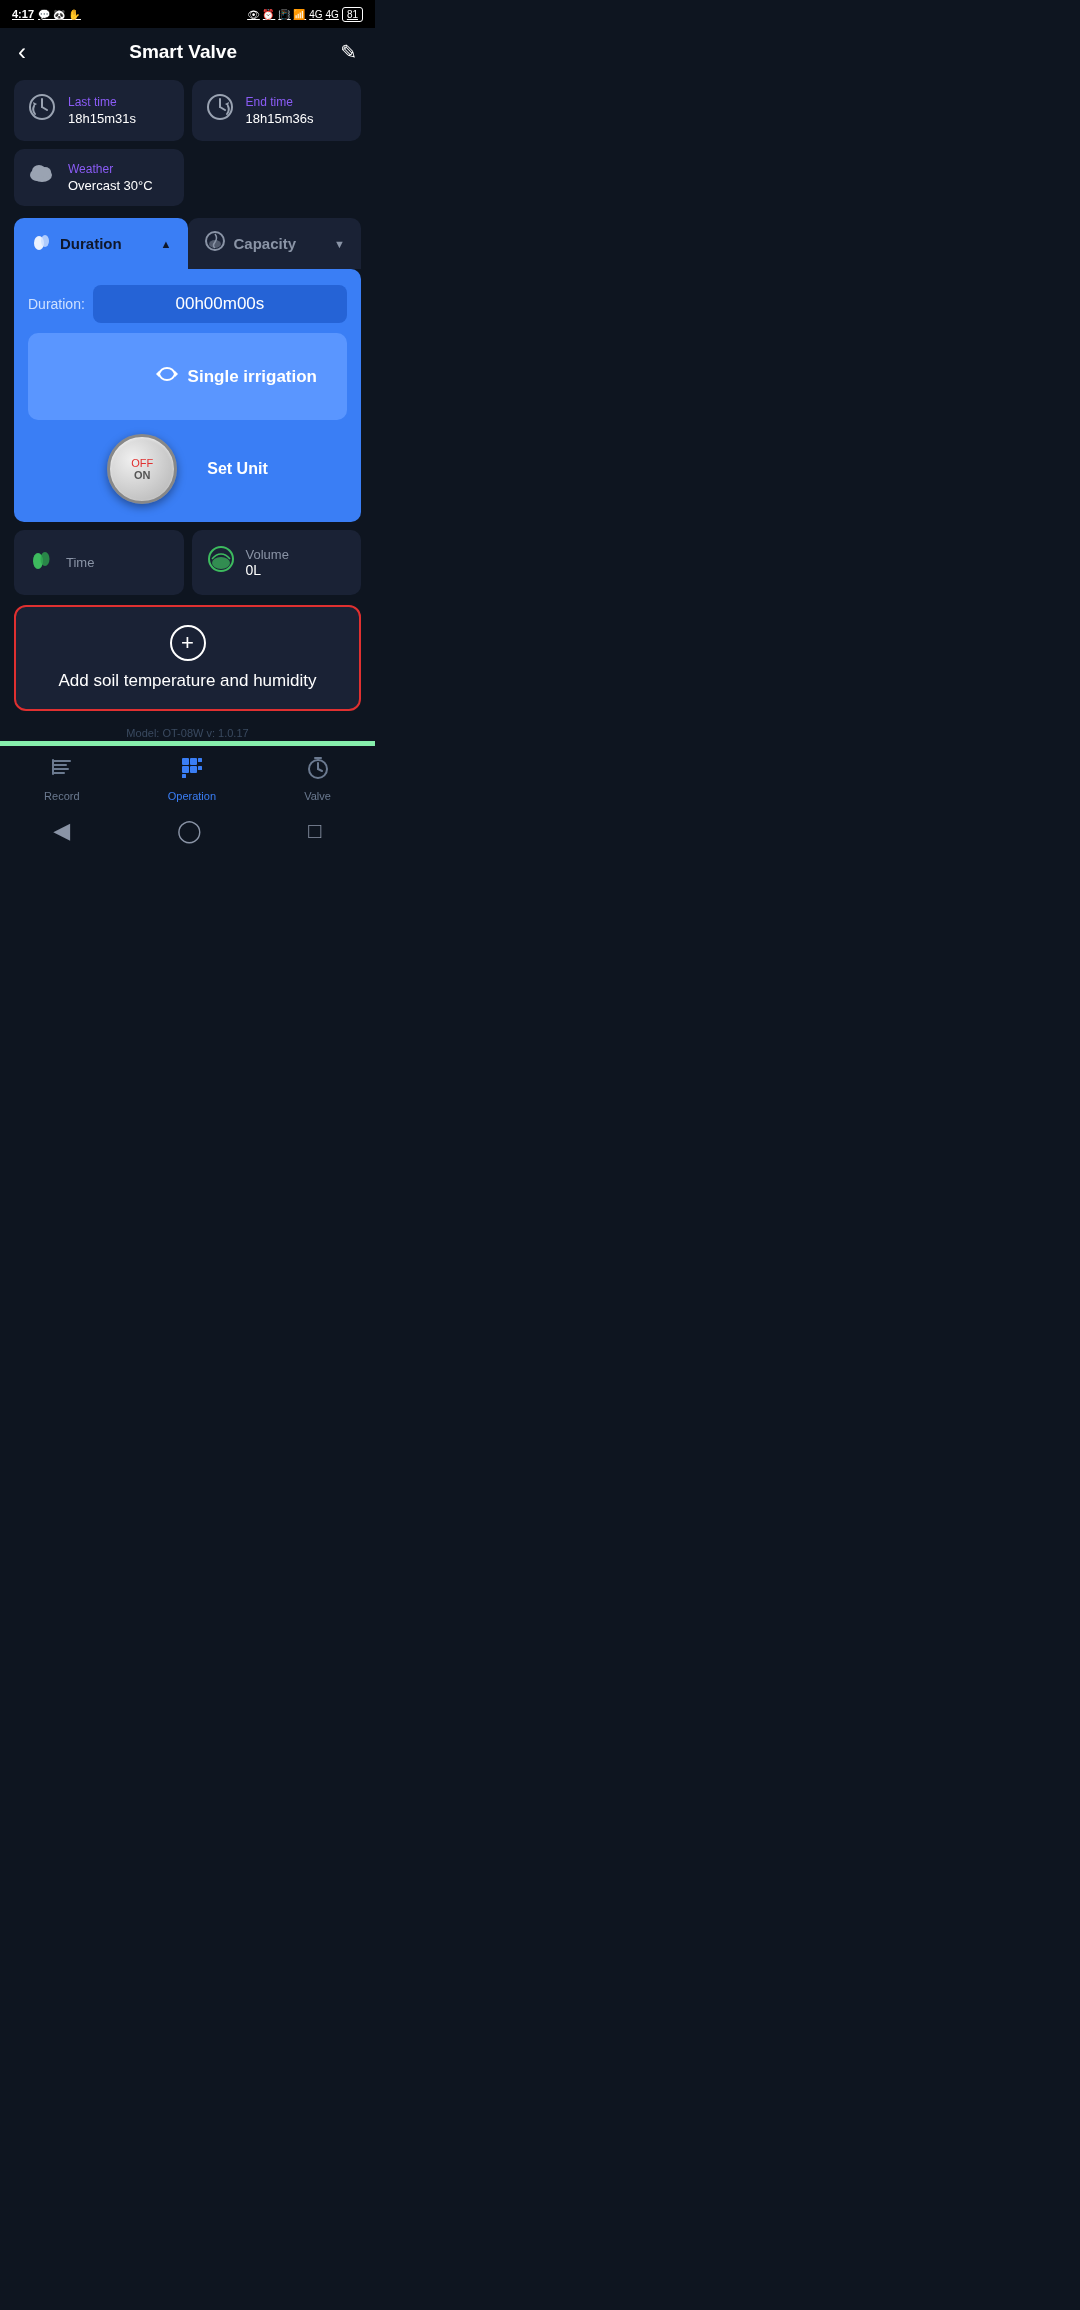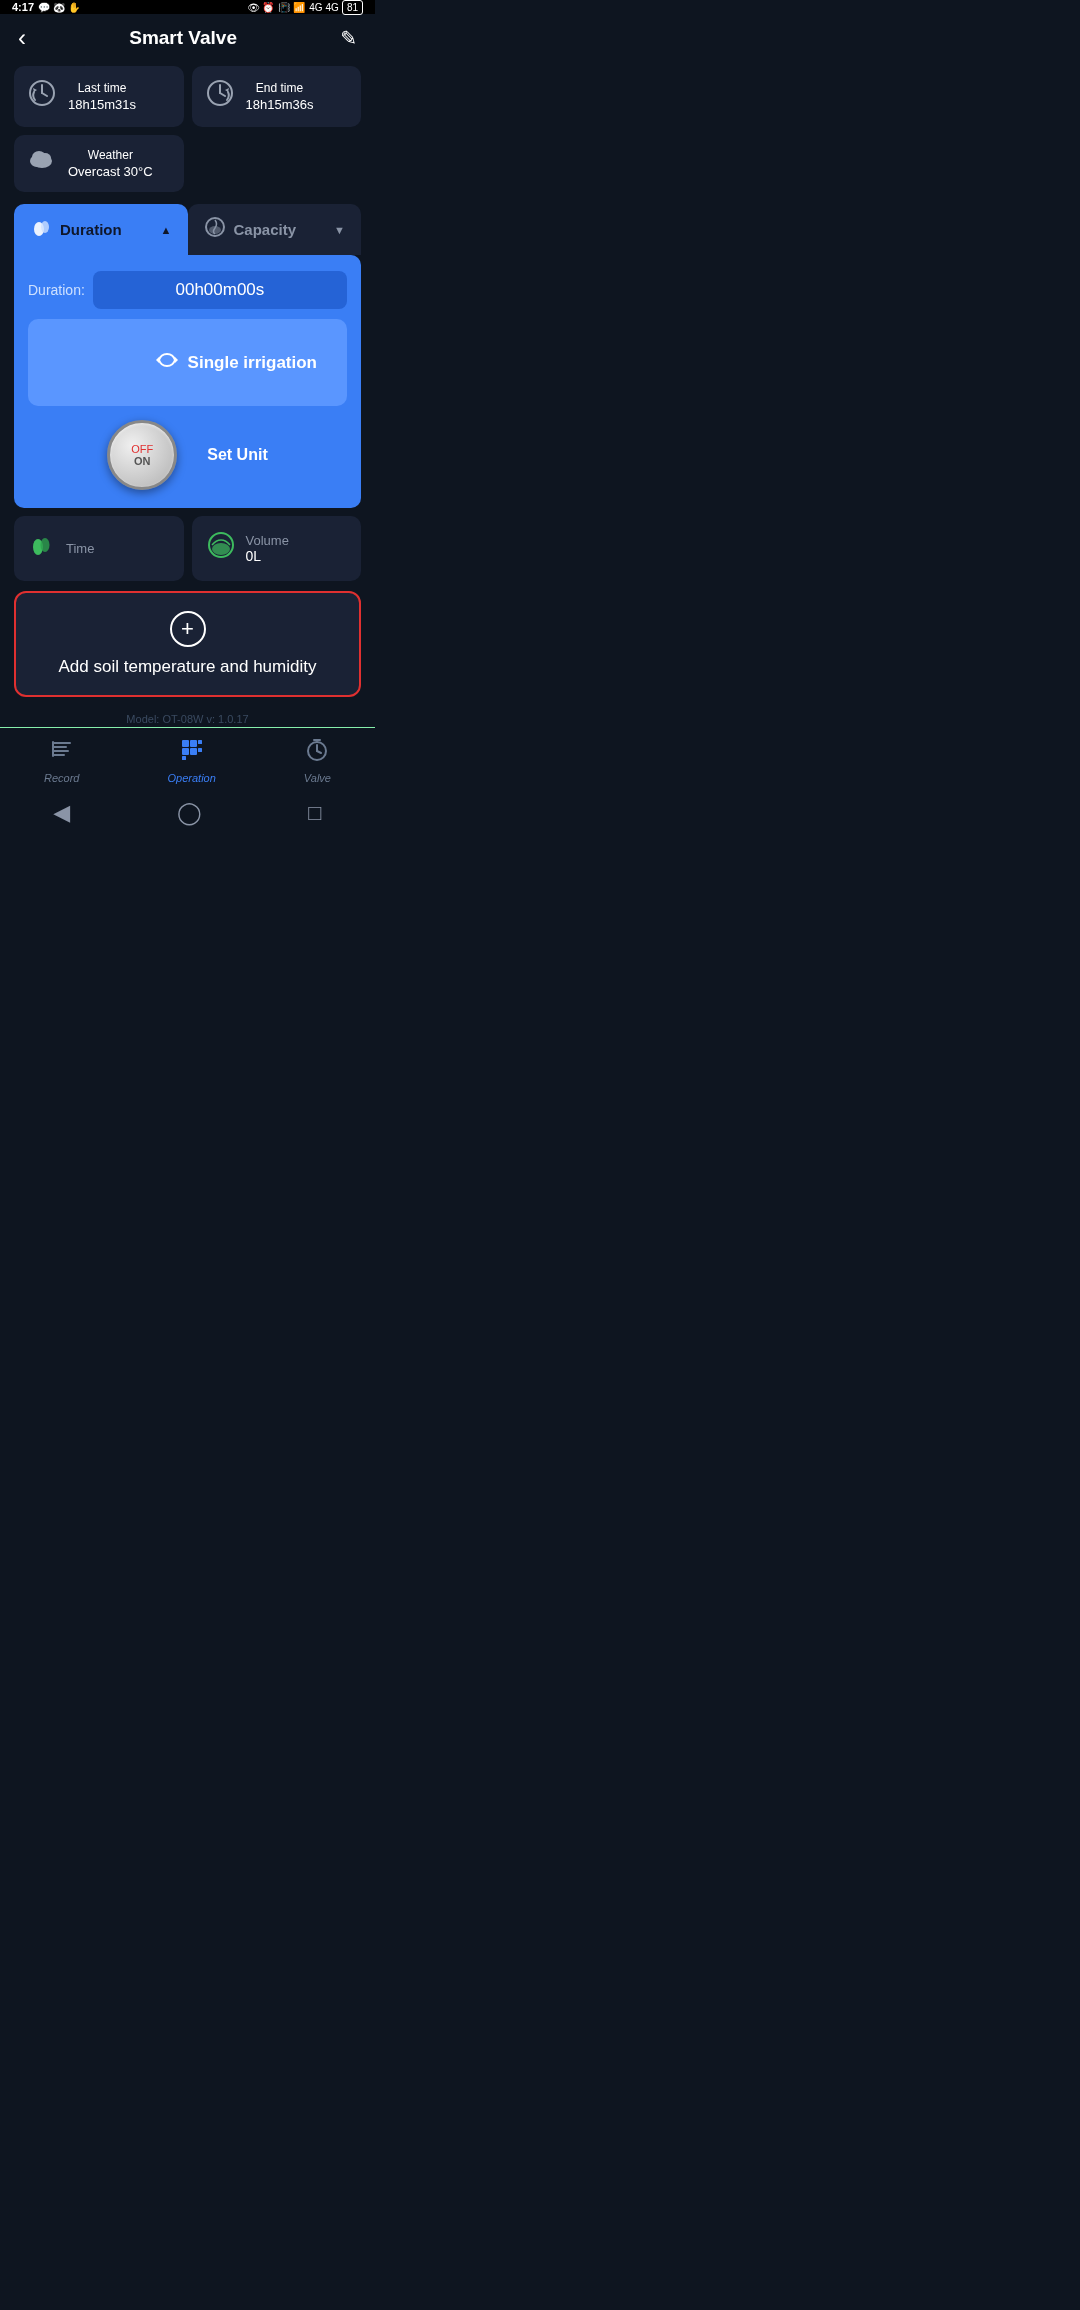--- a/index.html
+++ b/index.html
@@ -7,27 +7,28 @@
     body {
       width: 375px;
       min-height: 812px;
       background: #0e1520;
       font-family: -apple-system, BlinkMacSystemFont, 'Segoe UI', sans-serif;
       color: #fff;
       overflow-x: hidden;
     }
     .status-bar {
       background: #000;
-      height: 14px;
+      height: 28px;
       display: flex;
       align-items: center;
       justify-content: space-between;
       padding: 0 12px;
       font-size: 11px;
       color: #fff;
+      text-decoration: underline;
     }
     .status-left { font-weight: 600; display: flex; align-items: center; gap: 4px; }
     .status-right { display: flex; align-items: center; gap: 3px; font-size: 10px; }
     .top-nav {
       background: #0e1520;
       display: flex;
       align-items: center;
       justify-content: space-between;
       padding: 10px 18px;
     }
@@ -56,22 +57,21 @@
       gap: 10px;
     }
     .info-card-icon {
       font-size: 26px;
       color: #9aa3b2;
       min-width: 32px;
       text-align: center;
     }
     .info-card-text .label {
       font-size: 12px;
-      color: #ffffff;
-      text-align: center;
+      color: #8b5cf6;
     }
     .info-card-text .value {
       font-size: 13px;
       color: #fff;
       font-weight: 500;
       margin-top: 2px;
     }
     .info-card-text .value.green {
       color: #4cd964;
     }
@@ -243,22 +243,21 @@
       font-size: 11px;
       color: #3a4a60;
       padding: 6px 0 2px;
     }
     .bottom-nav {
       background: #0e1520;
       display: flex;
       justify-content: space-around;
       align-items: flex-end;
       padding: 10px 0 8px;
-      border-top: 1px solid #86efac;
-      font-style: italic;
+      border-top: 5px solid #86efac;
     }
     .nav-item {
       display: flex;
       flex-direction: column;
       align-items: center;
       gap: 4px;
       cursor: pointer;
     }
     .nav-item-icon {
       font-size: 22px;

